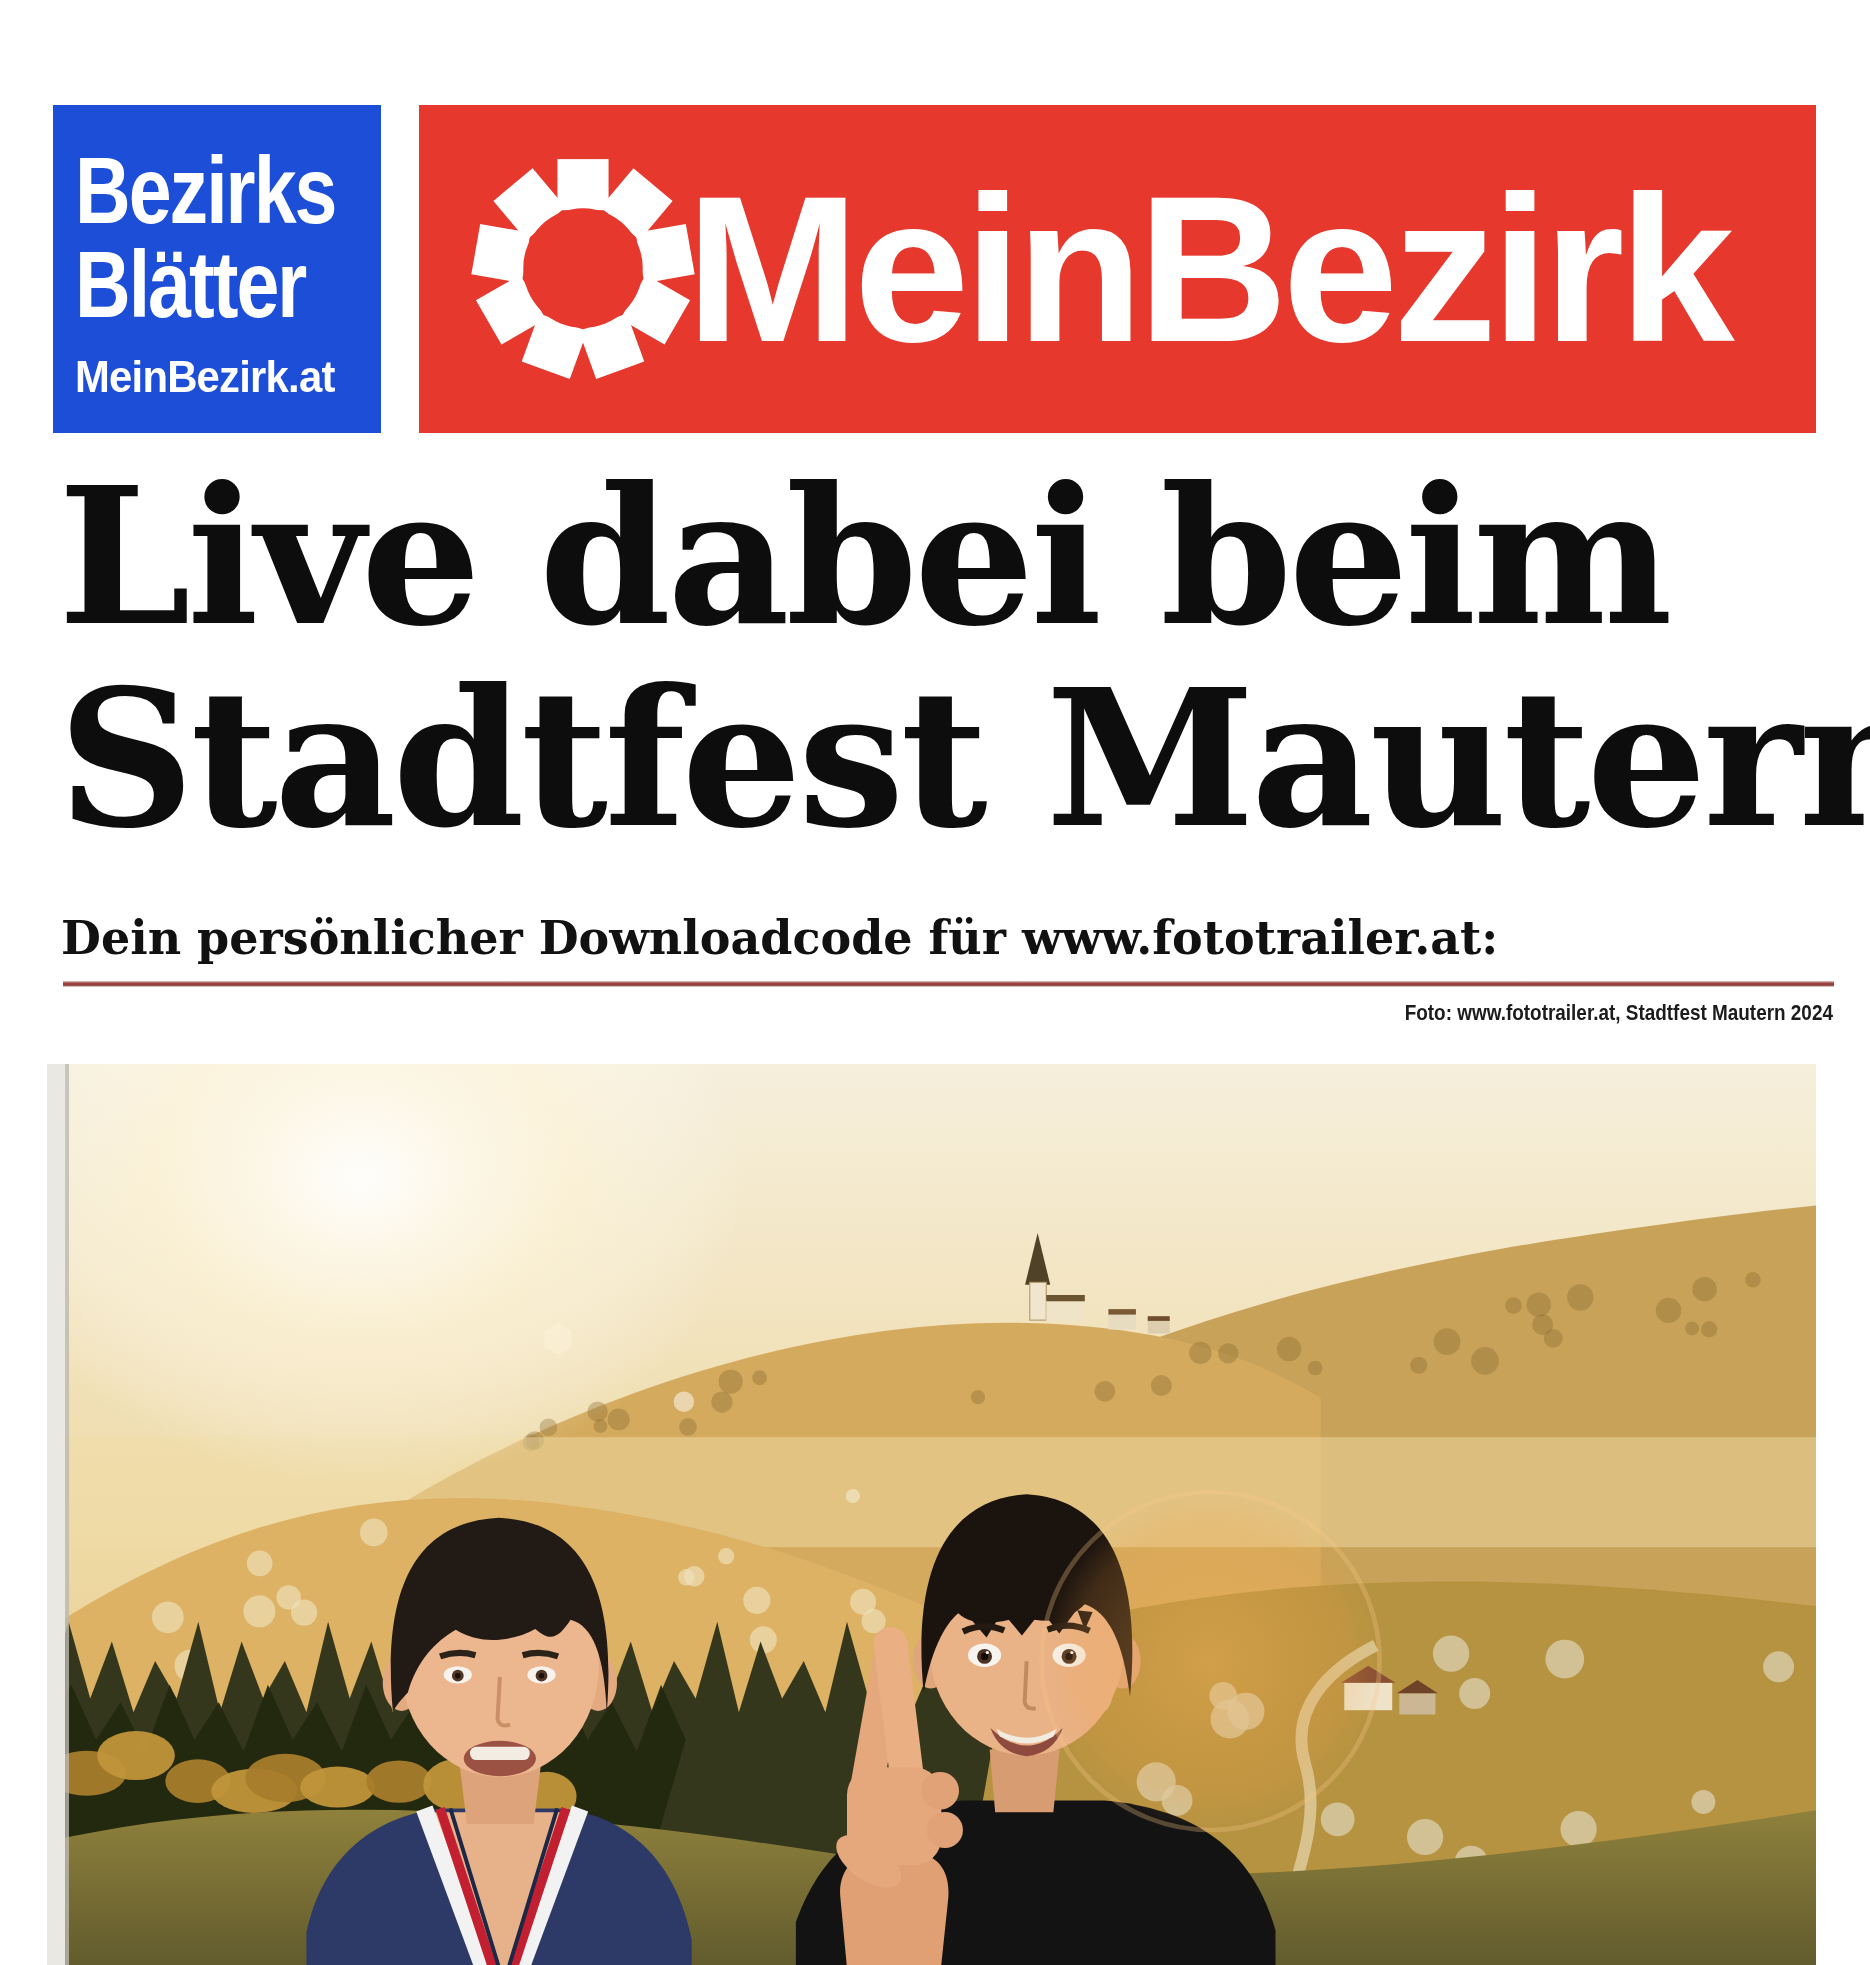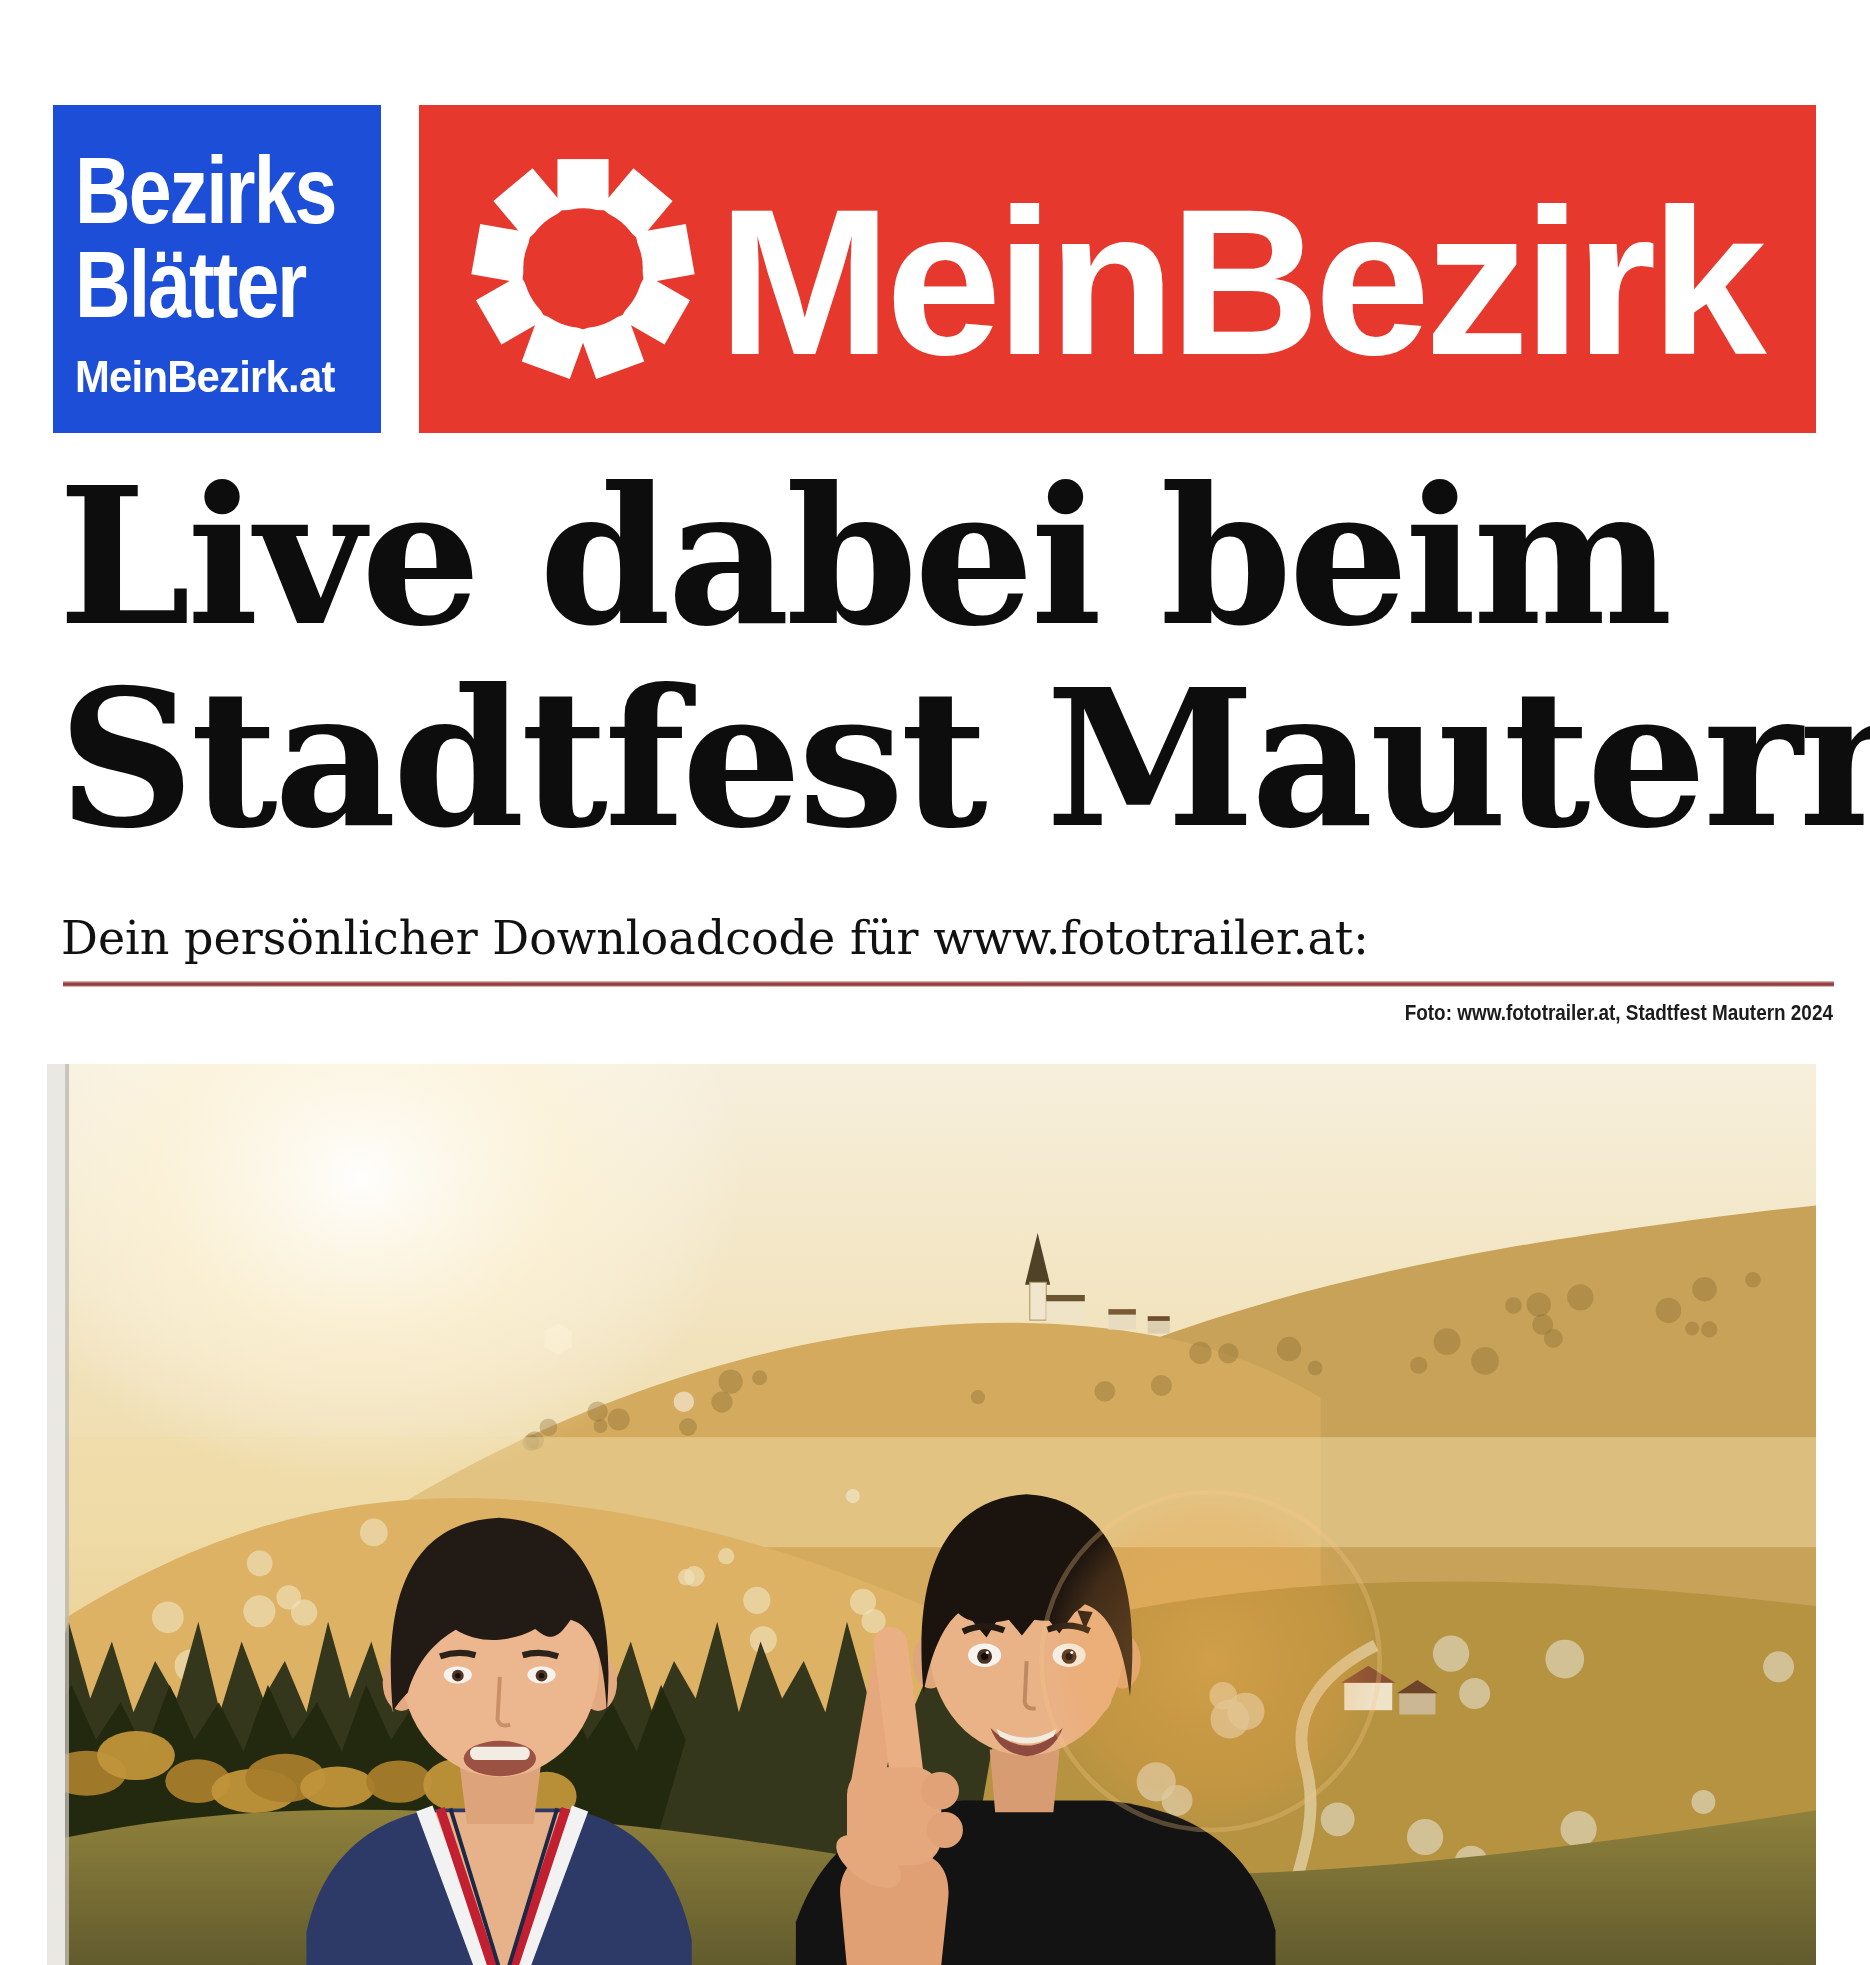--- a/index.html
+++ b/index.html
@@ -7,28 +7,28 @@
         font-family:"Liberation Sans",sans-serif;}
 
   
   .brand-box{position:absolute;left:53px;top:105px;width:328px;height:328px;background:#1d4ed8;color:#fff;}
   .brand-lines{position:absolute;left:22px;top:39px;font-weight:700;font-size:94px;line-height:94px;
                letter-spacing:-2.4px;transform:scaleX(.82);transform-origin:left top;white-space:nowrap;}
   .brand-site{position:absolute;left:22px;bottom:31px;font-weight:700;font-size:44px;letter-spacing:-0.8px;
               transform:scaleX(.95);transform-origin:left bottom;white-space:nowrap;}
   .banner{position:absolute;left:419px;top:105px;width:1397px;height:328px;background:#e6382d;}
   .banner-logo{position:absolute;left:50px;top:49px;width:228px;height:228px;}
-  .banner-word{position:absolute;left:267px;top:13px;height:100%;display:flex;align-items:center;
-               color:#fff;font-weight:700;font-size:208px;letter-spacing:-5.5px;white-space:nowrap;margin-left:32px;}
+  .banner-word{position:absolute;left:267px;top:0;height:100%;display:flex;align-items:center;
+               color:#fff;font-weight:700;font-size:208px;letter-spacing:-5.5px;white-space:nowrap;}
 
   
   .headline{position:absolute;left:58px;top:456px;color:#0d0d0d;font-family:"DejaVu Serif",serif;
             font-weight:700;font-size:189px;line-height:202px;letter-spacing:-3.9px;white-space:nowrap;}
   .subline{position:absolute;left:61px;top:911px;color:#111;font-family:"DejaVu Serif",serif;
-           font-size:46px;white-space:nowrap;}
+           font-size:46px;white-space:nowrap;font-weight:bold;}
   .dl-code{position:absolute;left:1381px;top:908px;font-size:48px;color:#c4171c;letter-spacing:1.2px;white-space:nowrap;}
   .rule{position:absolute;left:63px;top:981px;width:1771px;height:6.3px;
         background:linear-gradient(to bottom,#eccfcf,#9c4444 35%,#8e3c3c 70%,#f1e2e2);}
   .credit{position:absolute;right:38px;top:1000px;font-size:22px;font-weight:700;color:#1c1c1c;
           transform:scaleX(.86);transform-origin:right top;white-space:nowrap;}
 
   
   .photo{position:absolute;left:47px;top:1064px;width:1769px;height:975px;background:#ecd9a8;overflow:hidden;}
   .photo svg{display:block;width:100%;height:100%;}
 </style>

